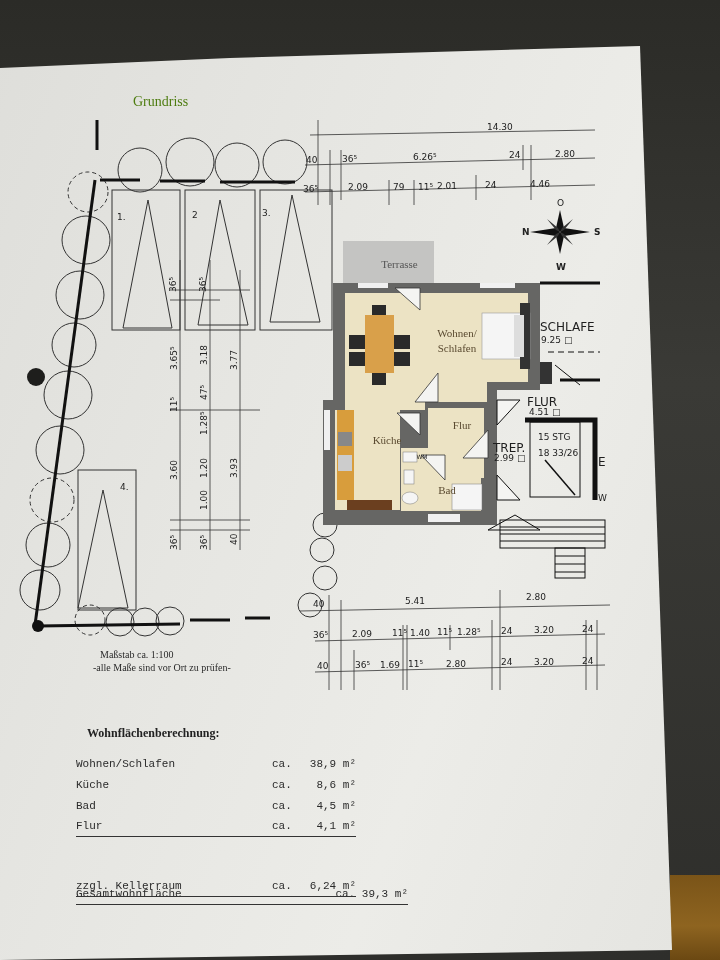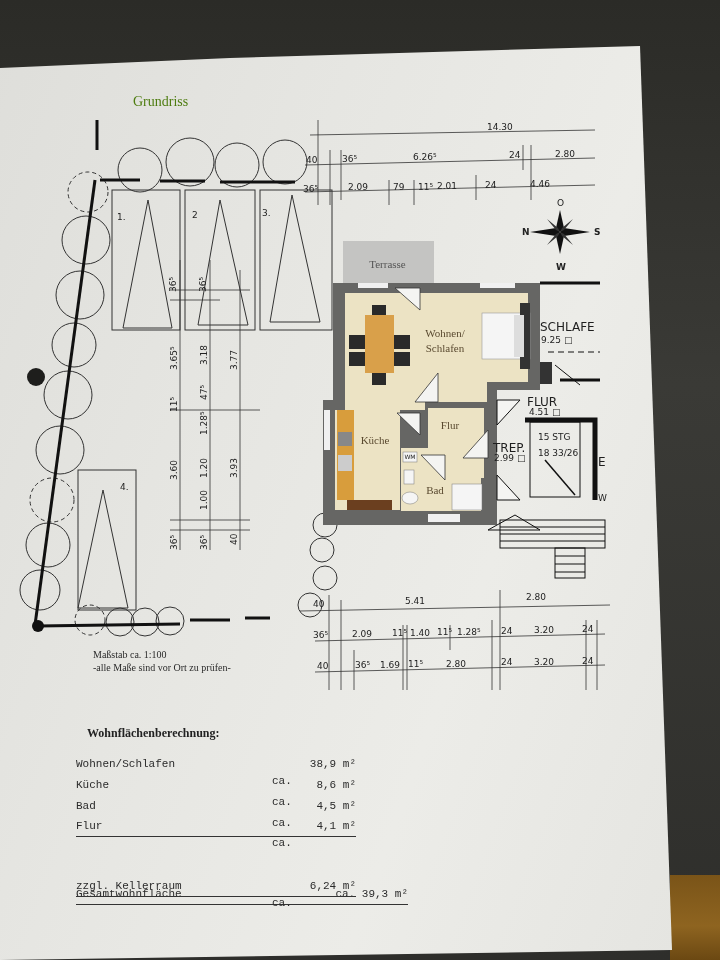--- a/index.html
+++ b/index.html
@@ -25,24 +25,24 @@
     .title {
       position: absolute; left: 133px; top: 94px; font-size: 14px; font-weight: normal;
       color: #4d7c0f;
     }
     .note { position: absolute; font-size: 10px; color: #2b2b2b; line-height: 13px; }
     .calc-title {
       position: absolute; left: 87px; top: 726px; font-size: 12px; font-weight: bold; color: #222;
     }
     .row { position: absolute; left: 76px; width: 280px; height: 16px; font-size: 11px; color: #2a2a2a; font-family: Liberation Mono, monospace; }
     .row .lbl { position: absolute; left: 0; top: 0; }
-    .row .ca { position: absolute; left: 196px; top: 0; margin-top: 17px; }
+    .row .ca { position: absolute; left: 196px; top: 0; }
     .row .val { position: absolute; right: 0; top: 0; }
     .row.ul { border-bottom: 1px solid #333; }
-    .plan-label { position: absolute; font-size: 11px; color: #5a4a30; text-align: center; }
+    .plan-label { position: absolute; font-size: 11px; color: #5a4a30; text-align: center; margin-left: 12px; }
     .dim { font-family: "DejaVu Sans", sans-serif; font-size: 9px; fill: #222; }
     .hand { font-family: "DejaVu Sans", sans-serif; font-size: 12px; fill: #1e1e1e; }
   </style>
 </head>
 <body>
 
 <div class="wood"></div>
 <div class="paper"></div>
 <div class="hole" style="left:27px;top:368px;"></div>
 
@@ -305,21 +305,21 @@
 <div class="plan-label" style="left:365px;top:258px;width:45px;color:#555;">Terrasse</div>
 <div class="plan-label" style="left:415px;top:326px;width:60px;line-height:15px;">
   <div>Wohnen/</div>
   <div>Schlafen</div>
 </div>
 <div class="plan-label" style="left:355px;top:434px;width:40px;">Küche</div>
 <div class="plan-label" style="left:435px;top:419px;width:30px;">Flur</div>
 <div class="plan-label" style="left:420px;top:484px;width:30px;">Bad</div>
 <div class="plan-label" style="left:403px;top:453px;width:14px;font-size:6px;font-family:'DejaVu Sans',sans-serif;color:#222;">WM</div>
 
-<div class="note" style="left:93px;top:648px;">Maßstab ca. 1:100</div>
+<div class="note" style="left:100px;top:648px;">Maßstab ca. 1:100</div>
 <div class="note" style="left:93px;top:661px;">-alle Maße sind vor Ort zu prüfen-</div>
 
 <div class="calc-title">Wohnflächenberechnung:</div>
 
 <div class="row" style="top:758px;">
   <span class="lbl">Wohnen/Schlafen</span>
   <span class="ca">ca.</span>
   <span class="val">38,9 m²</span>
 </div>
 <div class="row" style="top:779px;">

